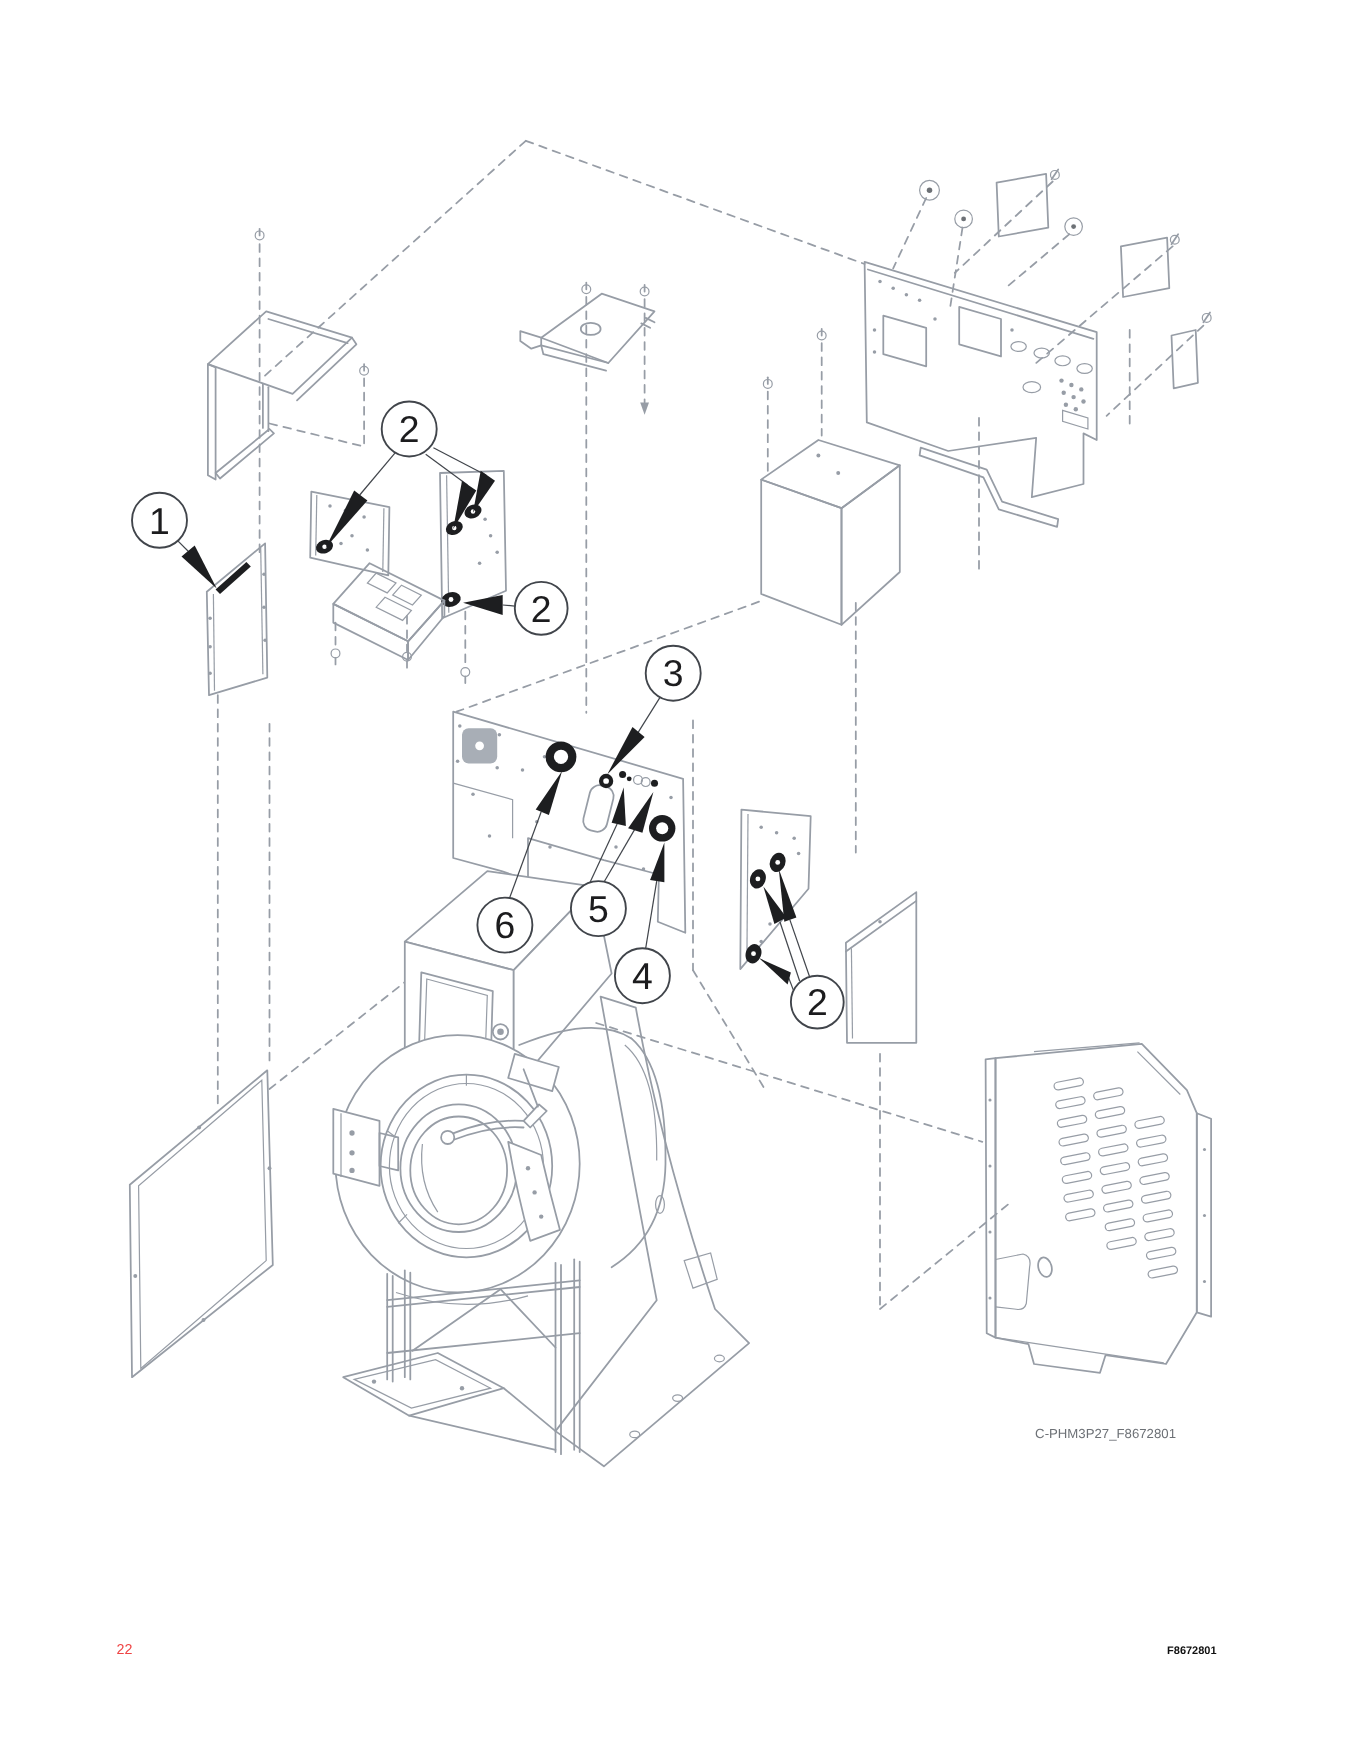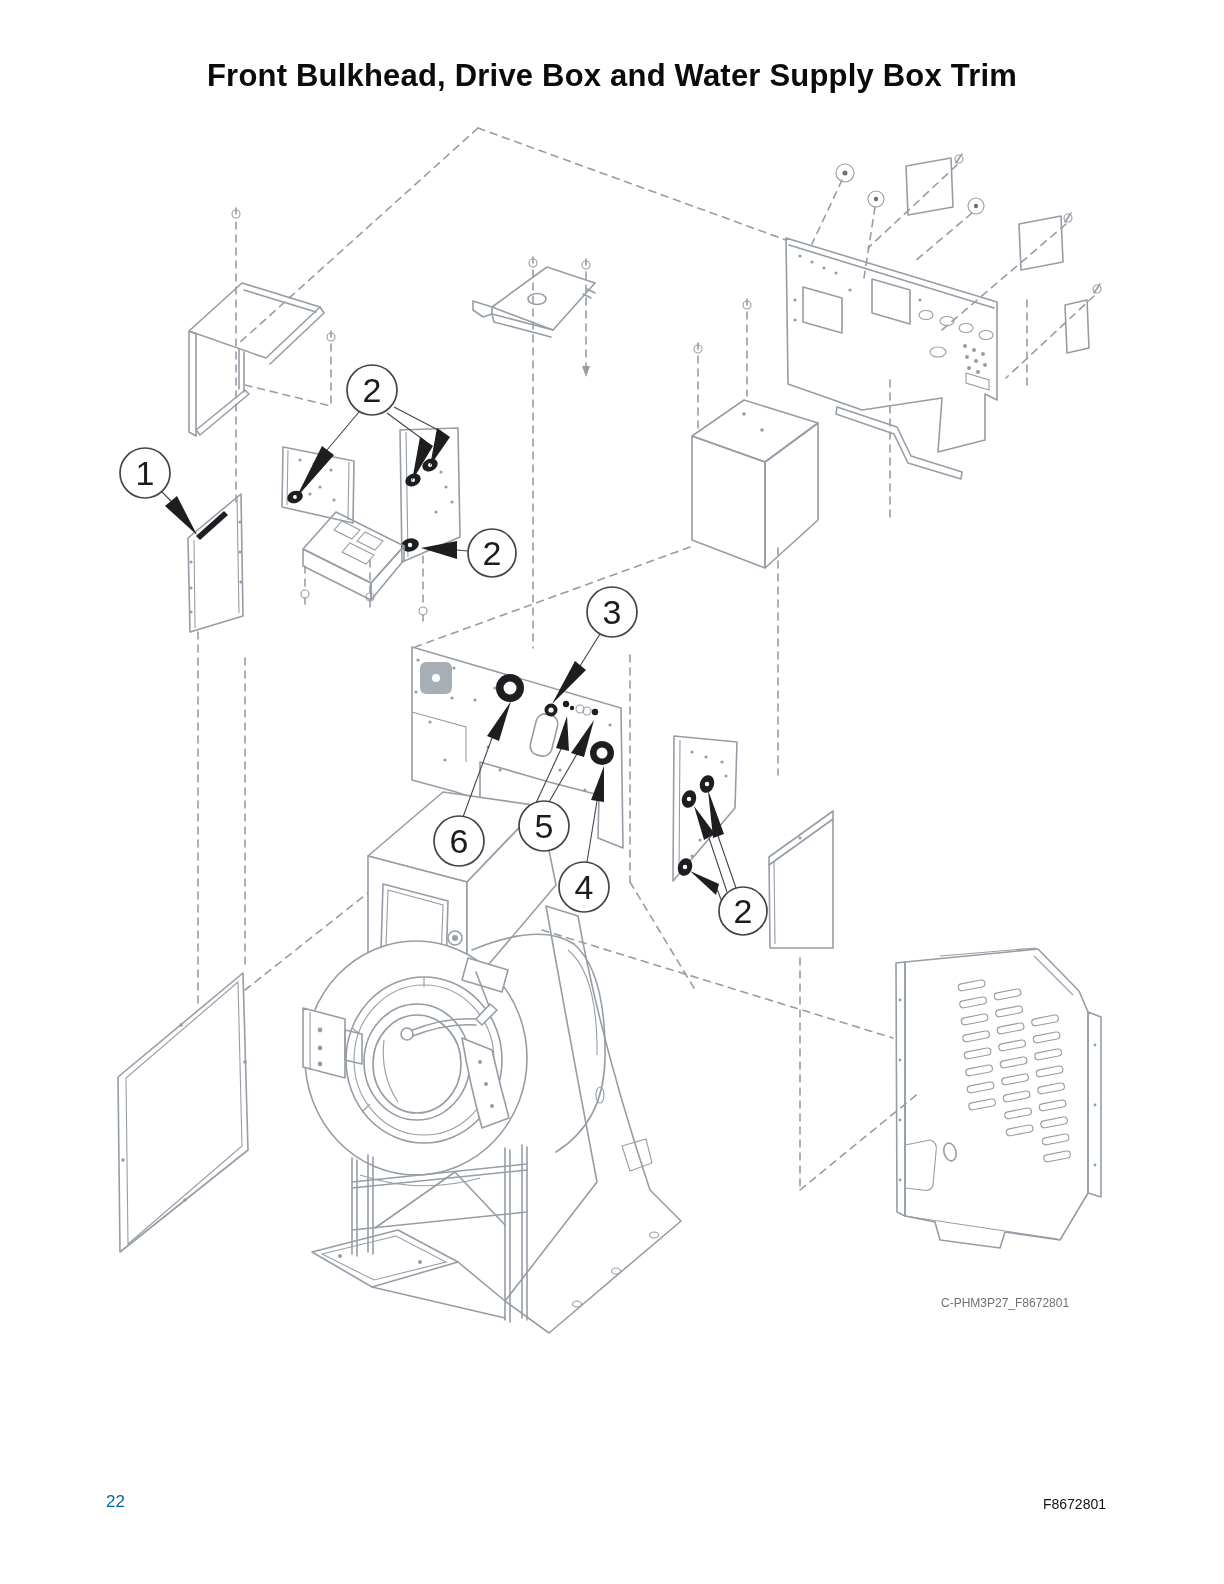--- a/index.html
+++ b/index.html
@@ -1,41 +1,40 @@
 <!DOCTYPE html>
 <html><head>
 <meta charset="utf-8">
 <style>
   html,body{margin:0;padding:0;background:#e8e8e8;}
   .sheet{position:relative;width:1224px;height:1584px;background:#ffffff;overflow:hidden;
          font-family:"Liberation Sans",sans-serif;}
   .title{position:absolute;top:58px;left:0;width:1224px;text-align:center;
          font-size:31px;font-weight:bold;color:#0b0b0c;letter-spacing:.2px;}
   .fig-label{position:absolute;left:941px;top:1296px;font-size:12px;color:#6d7176;}
-  .footer-page{position:absolute;left:106px;top:1492px;font-size:17px;color:#0369a1;}
+  .footer-page{position:absolute;left:106px;top:1492px;font-size:13px;color:#ef4444;}
   .footer-copy{position:absolute;left:0;top:1496px;width:1224px;text-align:center;font-size:15.5px;color:#111;}
-  .footer-doc{position:absolute;right:118px;top:1496px;font-size:14px;color:#111;}
+  .footer-doc{position:absolute;right:118px;top:1496px;font-size:10px;color:#111;font-weight:bold;}
   svg{position:absolute;left:0;top:0;}
   .d{stroke:#979da6;stroke-width:1.6;stroke-dasharray:7 6;fill:none;stroke-linecap:round;}
   .s{stroke:#979da6;stroke-width:1.6;fill:none;stroke-linejoin:round;stroke-linecap:round;}
   .sf{stroke:#979da6;stroke-width:1.6;fill:#ffffff;stroke-linejoin:round;}
   .thin{stroke:#979da6;stroke-width:1.1;fill:none;}
   .dot{fill:#979da6;}
   .dark{fill:#1d1e20;stroke:none;}
   .wdot{fill:#ffffff;}
   .callout circle{fill:#fff;stroke:#41454b;stroke-width:1.7;}
   .callout text{font-family:"Liberation Sans",sans-serif;font-size:34px;fill:#1c1c1e;text-anchor:middle;}
   .callout line{stroke:#41454b;stroke-width:1.1;}
 </style>
 </head>
 <body>
 
 <div class="sheet">
 
-  <div class="title">Front Bulkhead, Drive Box and Water Supply Box Trim</div>
 
   <svg width="1224" height="1584" viewBox="0 0 1224 1584">
 
     <g>
       <line class="d" x1="478" y1="128" x2="237" y2="345"></line>
       <line class="d" x1="478" y1="128" x2="786" y2="240"></line>
       <line class="d" x1="236" y1="222" x2="236" y2="503"></line>
       <line class="d" x1="245" y1="385" x2="331" y2="406"></line>
       <line class="d" x1="331" y1="344" x2="331" y2="406"></line>
       <line class="d" x1="533" y1="270" x2="533" y2="648"></line>

